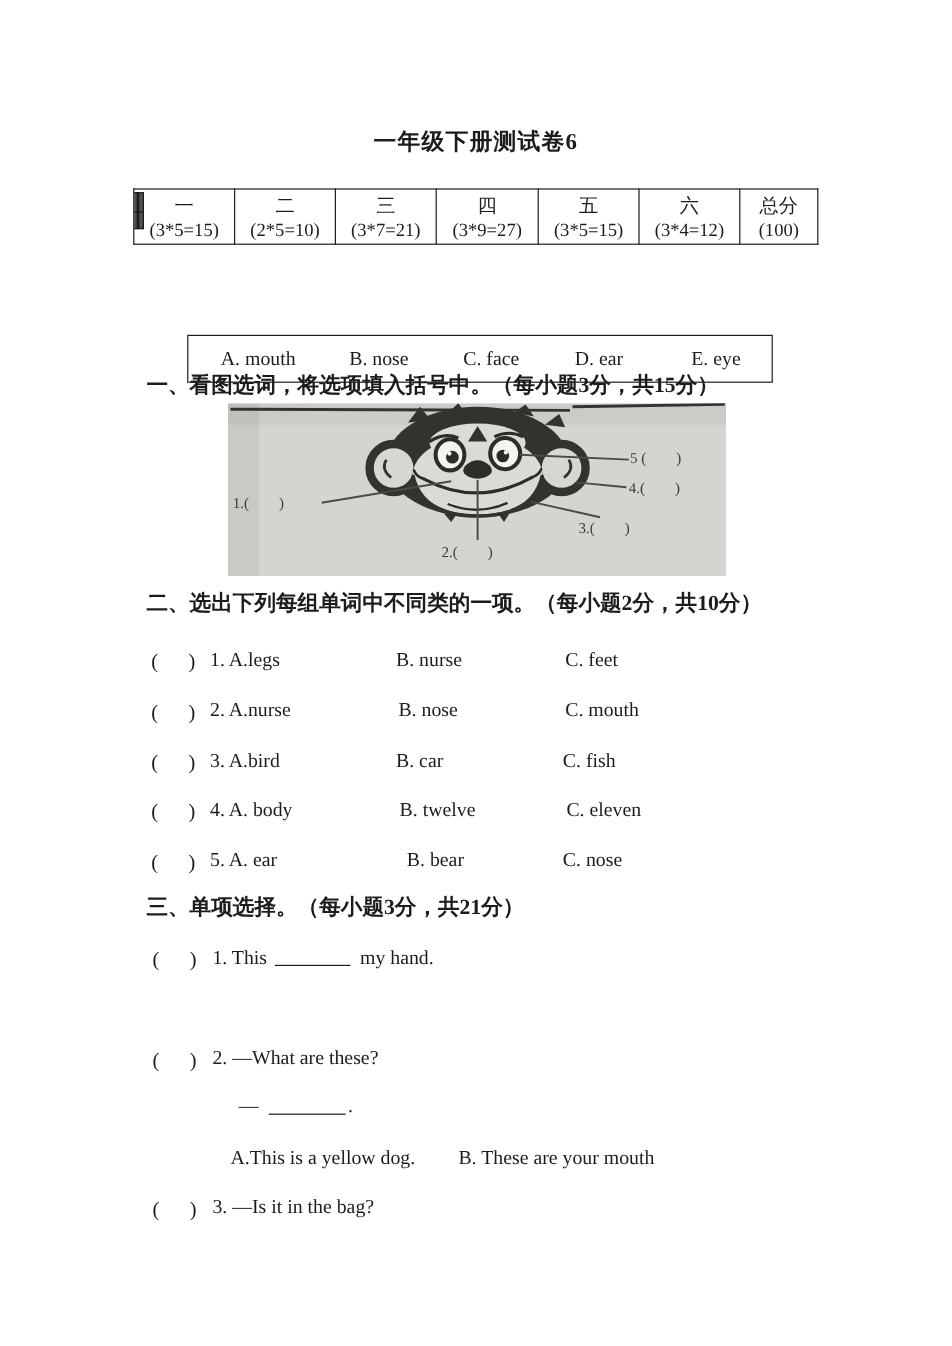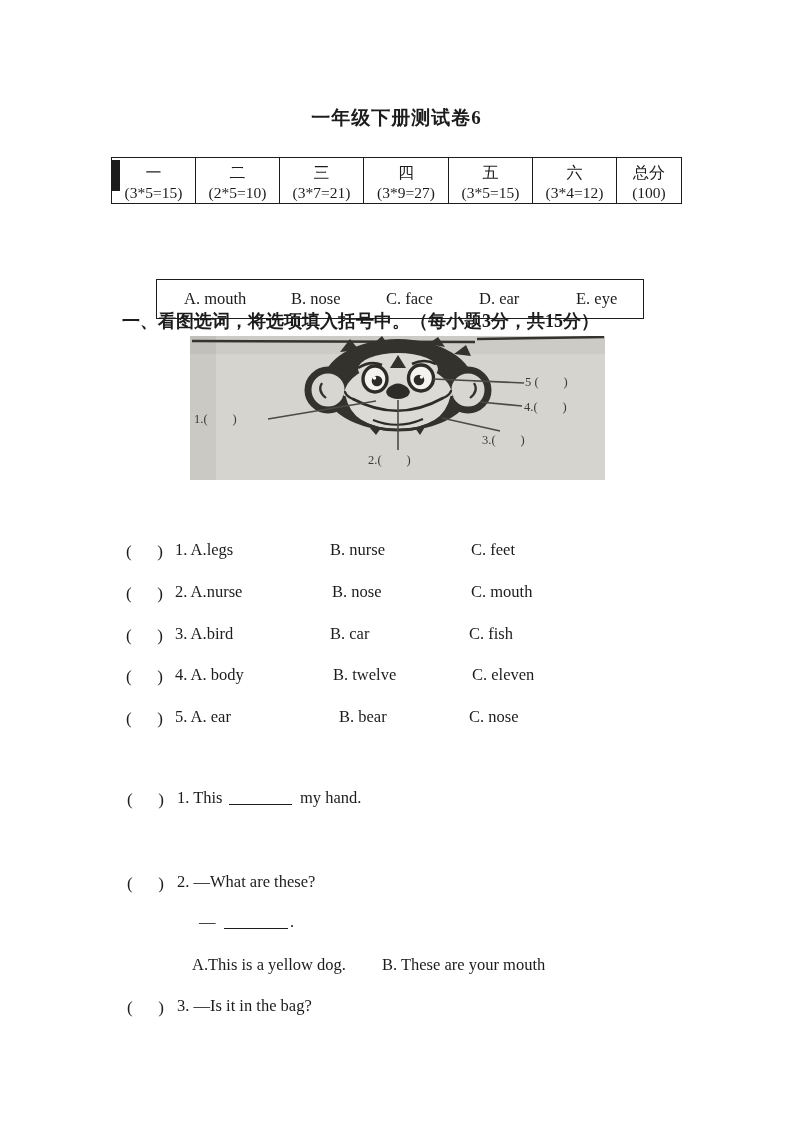--- a/index.html
+++ b/index.html
@@ -158,20 +158,21 @@
       <g fill="#3b3a37" font-size="12.5" class="figlabel">
         <text x="4" y="87">1.(　　)</text>
         <text x="178" y="128">2.(　　)</text>
         <text x="292" y="108">3.(　　)</text>
         <text x="334" y="75">4.(　　)</text>
         <text x="335" y="50">5 (　　)</text>
       </g>
     </svg>
   </div>
 
+  <div class="heading" style="top:490px;">二、选出下列每组单词中不同类的一项。（每小题2分，共10分）</div>
 
   <div class="row" style="top:540px;left:0;width:793px;">
     <span class="paren" style="left:126px">(　 )</span>
     <span style="left:175px">1. A.legs</span>
     <span style="left:330px">B. nurse</span>
     <span style="left:471px">C. feet</span>
   </div>
   <div class="row" style="top:582px;left:0;width:793px;">
     <span class="paren" style="left:126px">(　 )</span>
     <span style="left:175px">2. A.nurse</span>
@@ -190,20 +191,21 @@
     <span style="left:333px">B. twelve</span>
     <span style="left:472px">C. eleven</span>
   </div>
   <div class="row" style="top:707px;left:0;width:793px;">
     <span class="paren" style="left:126px">(　 )</span>
     <span style="left:175px">5. A. ear</span>
     <span style="left:339px">B. bear</span>
     <span style="left:469px">C. nose</span>
   </div>
 
+  <div class="heading" style="top:744px;">三、单项选择。（每小题3分，共21分）</div>
 
   <div class="row" style="top:788px;left:0;width:793px;">
     <span class="paren" style="left:127px">(　 )</span>
     <span style="left:177px">1. This</span>
     <span class="blank" style="left:229px;width:63px;"></span>
     <span style="left:300px">my hand.</span>
   </div>
 
   <div class="row" style="top:872px;left:0;width:793px;">
     <span class="paren" style="left:127px">(　 )</span>

